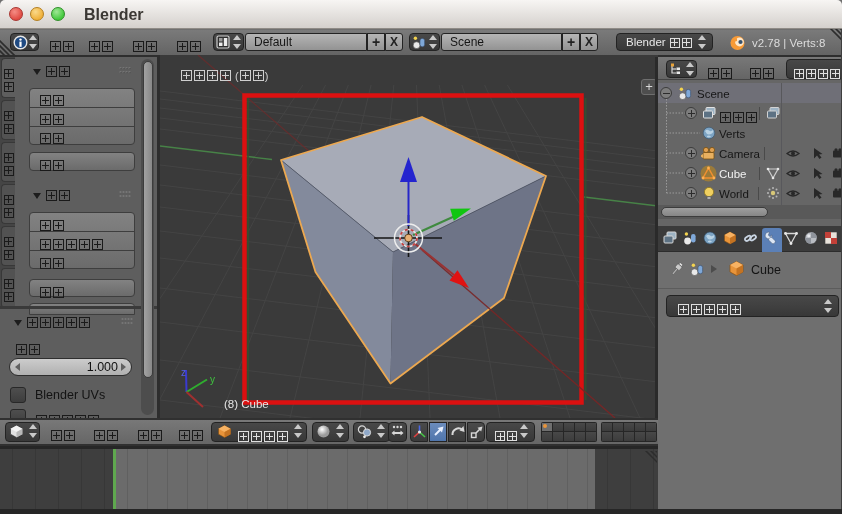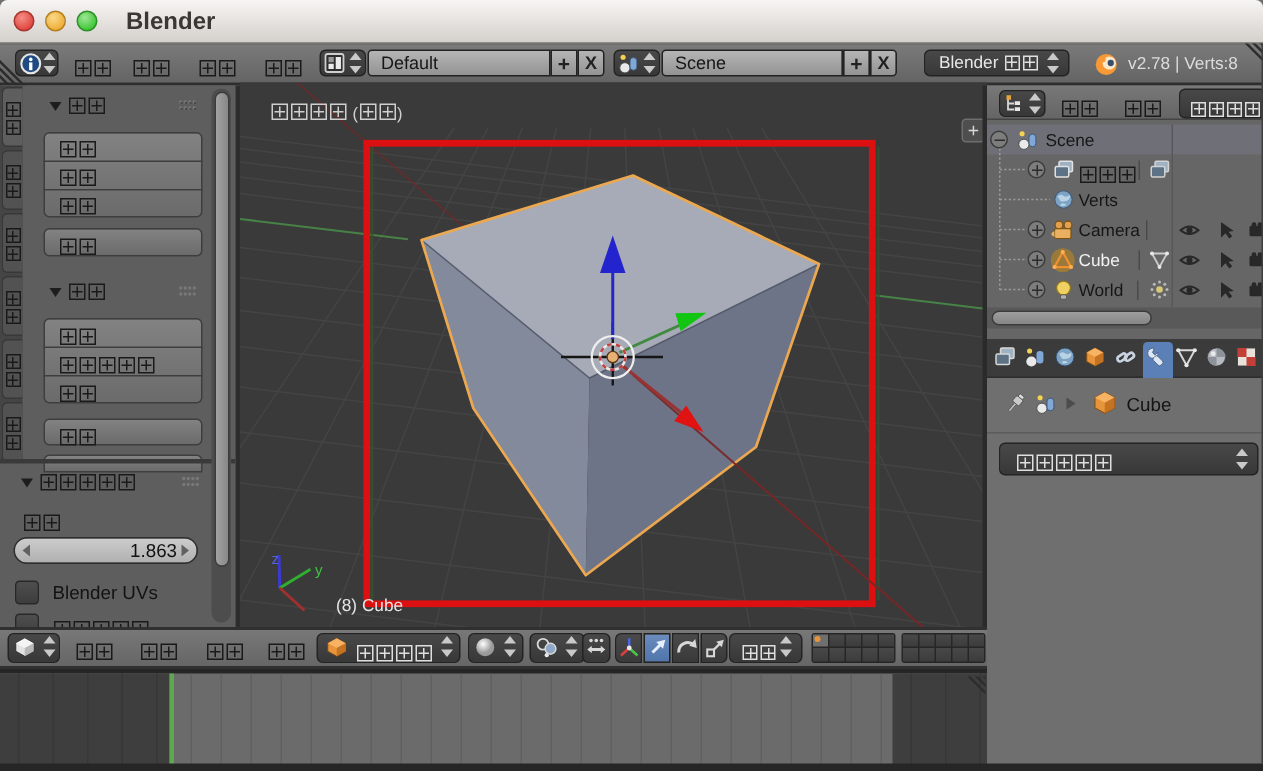--- a/index.html
+++ b/index.html
@@ -160,21 +160,21 @@
           <circle cx="4.5" cy="2" r="1.1"></circle>
           <circle cx="7.5" cy="2" r="1.1"></circle>
           <circle cx="10.5" cy="2" r="1.1"></circle>
           <circle cx="1.5" cy="6" r="1.1"></circle>
           <circle cx="4.5" cy="6" r="1.1"></circle>
           <circle cx="7.5" cy="6" r="1.1"></circle>
           <circle cx="10.5" cy="6" r="1.1"></circle>
         </g>
       </svg>
   <div class="ab" style="left:15px;top:283px;"><span class="k"></span><span class="k"></span></div>
-  <div class="ab" style="left:9px;top:301px;width:123px;height:18px;background:linear-gradient(#cccccc,#b0b0b0);border:1px solid #2e2e2e;border-radius:9px;color:#111;font-size:12.5px;line-height:16px;text-align:right;padding-right:13px;">1.863</div>
+  <div class="ab" style="left:9px;top:301px;width:123px;height:18px;background:linear-gradient(#cccccc,#b0b0b0);border:1px solid #2e2e2e;border-radius:9px;color:#111;font-size:12.5px;line-height:16px;text-align:right;padding-right:13px;">1.000</div>
   <div class="ab" style="left:15px;top:306px;width:0;height:0;border-top:4px solid transparent;border-bottom:4px solid transparent;border-right:5px solid #616161;"></div>
   <div class="ab" style="left:121px;top:306px;width:0;height:0;border-top:4px solid transparent;border-bottom:4px solid transparent;border-left:5px solid #616161;"></div>
   <div class="ab" style="left:10px;top:330px;width:16px;height:16px;background:linear-gradient(#4e4e4e,#3d3d3d);border:1px solid #282828;border-radius:3px;"></div>
   <div class="ab" style="left:35px;top:331px;font-size:12.5px;color:#131313;">Blender UVs</div>
   <div class="ab" style="left:10px;top:352px;width:16px;height:16px;background:linear-gradient(#4e4e4e,#3d3d3d);border:1px solid #282828;border-radius:3px;"></div>
   <div class="ab" style="left:35px;top:354px;"><span class="k"></span><span class="k"></span><span class="k"></span><span class="k"></span><span class="k"></span></div>
 
   <div class="ab" style="left:141px;top:2px;width:13px;height:356px;background:#4d4d4d;border-radius:6.5px;"></div>
   <div class="ab" style="left:142.5px;top:4px;width:10px;height:317px;background:linear-gradient(90deg,#a2a2a2,#888888);border:1px solid #3c3c3c;border-radius:5px;"></div>
 </div>

